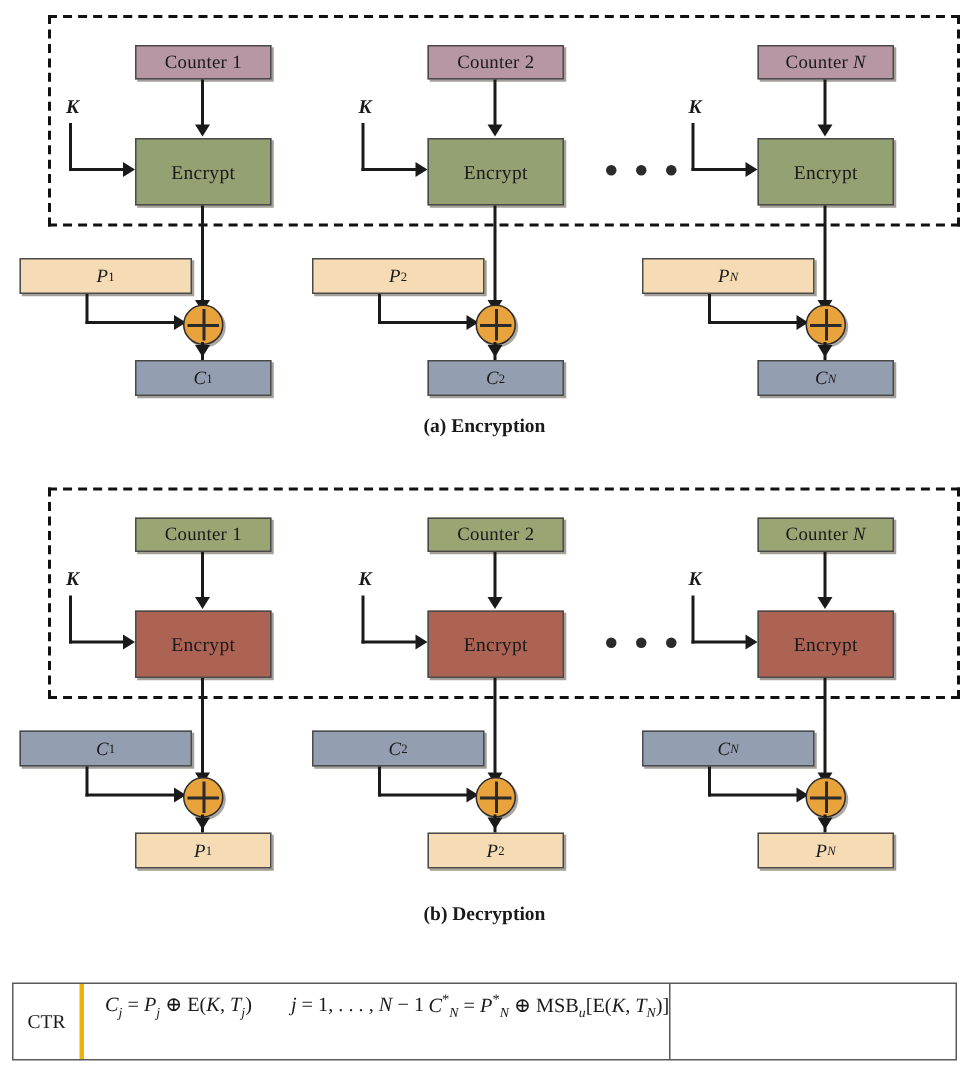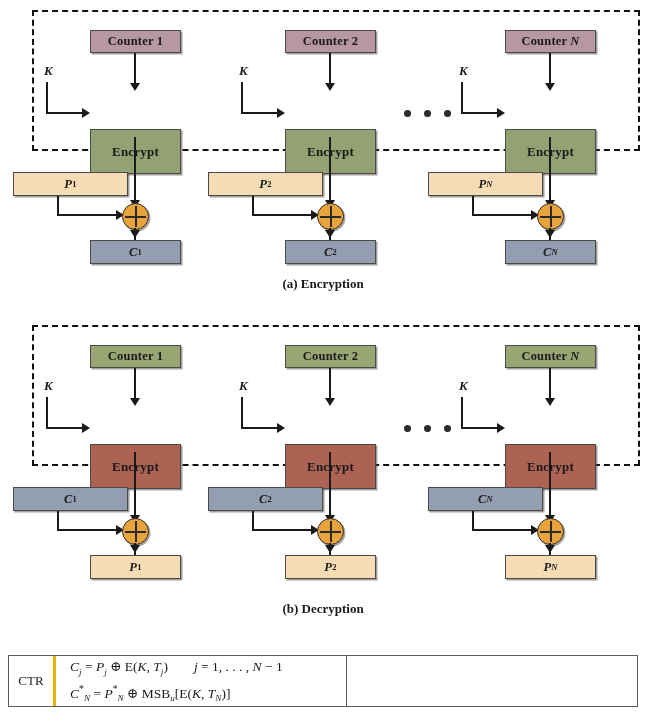--- a/index.html
+++ b/index.html
@@ -8,29 +8,29 @@
        color:#1a1a1a;overflow:hidden;}
   .stage{position:absolute;left:0;top:0;width:646px;height:714px;}
 
   
   .dashbox{position:absolute;border:2px dashed #111;box-sizing:border-box;}
 
   
   .box{position:absolute;box-sizing:border-box;
        border:1px solid #4a4a4a;
        display:flex;align-items:center;justify-content:center;
-       font-weight:bold;font-size:12.5px;letter-spacing:.2px;
+       font-weight:normal;font-size:12.5px;letter-spacing:.2px;
        box-shadow:1.5px 1.5px 0 rgba(90,80,70,.55);}
   .box.counter-enc{background:#b697a3;}
   .box.counter-dec{background:#9aa574;}
   .box.encrypt-enc{background:#93a173;}
   .box.encrypt-dec{background:#ad6354;}
   .box.plain{background:#f6dcb5;}
   .box.cipher{background:#939eb0;}
-  .box.tall{font-size:13px;margin-top:37px;}
+  .box.tall{font-size:13px;}
 
   
   .vline{position:absolute;width:2px;background:#1a1a1a;}
   .hline{position:absolute;height:2px;background:#1a1a1a;}
   .arrow-d{position:absolute;width:0;height:0;
            border-left:5px solid transparent;border-right:5px solid transparent;
            border-top:8px solid #1a1a1a;}
   .arrow-r{position:absolute;width:0;height:0;
            border-top:5px solid transparent;border-bottom:5px solid transparent;
            border-left:8px solid #1a1a1a;}
@@ -55,21 +55,21 @@
   sub{font-size:.68em;font-style:normal;}
   sub.it{font-style:italic;}
   sup{font-size:.72em;}
 
   
   .ftable{position:absolute;border:1px solid #5a5a5a;box-sizing:border-box;
           display:flex;background:#fff;}
   .fcell{box-sizing:border-box;display:flex;align-items:center;
          justify-content:center;font-size:13.5px;}
   .fcell.label{width:47px;border-right:3px solid #eab308;font-size:13px;}
-  .fcell.eqs{flex:1;flex-direction:column;justify-content:center;
+  .fcell.eqs{flex:1;flex-direction:row;justify-content:center;
              align-items:flex-start;padding:4px 0 4px 14px;gap:3px;line-height:1.45;}
   .fcell.eqs.mid{border-right:1px solid #5a5a5a;}
   .eqline{white-space:nowrap;}
   .gap{display:inline-block;width:26px;}
 </style>
 </head>
 <body>
 
 <div class="stage">
 

